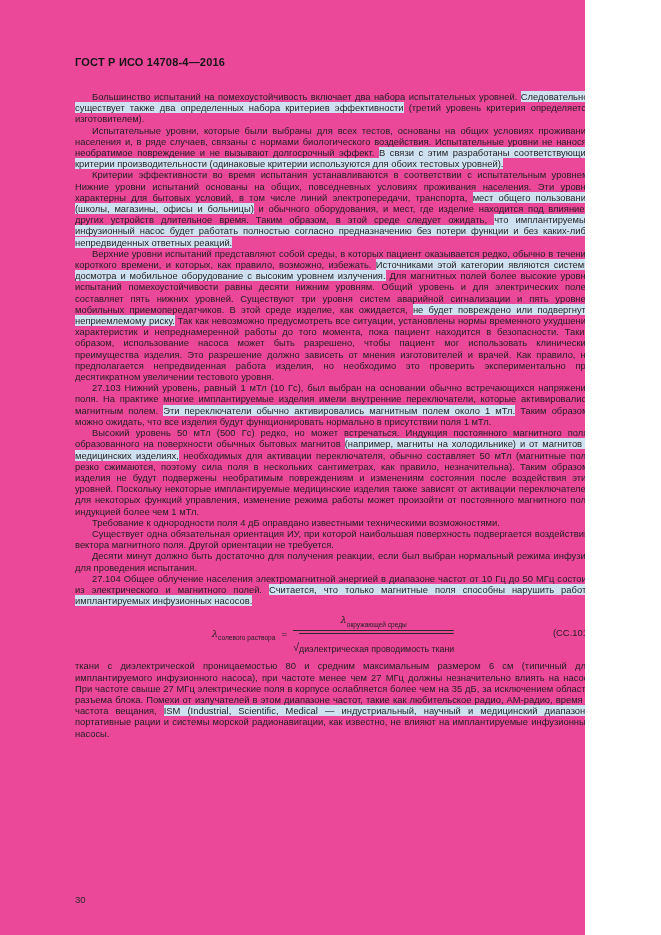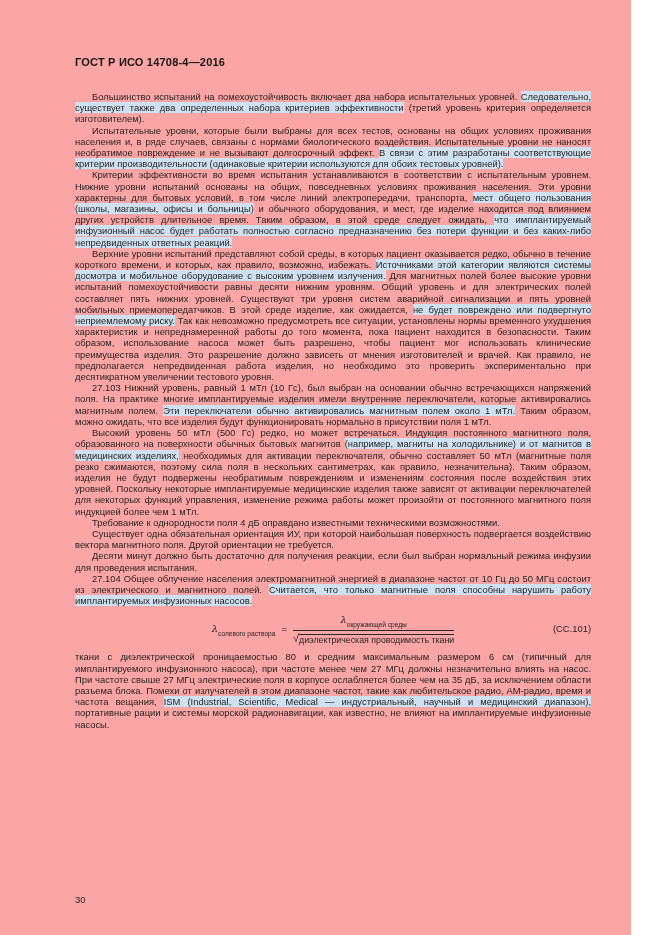--- a/index.html
+++ b/index.html
@@ -1,21 +1,21 @@
 <!DOCTYPE html>
 <html style="--hl: #cfe0f1;"><head>
 <meta charset="utf-8">
 <style>
   * { box-sizing: border-box; }
   html, body { margin: 0; padding: 0; background: #ffffff; }
   .page {
     position: relative;
-    width: 631px;
+    width: 585px;
     height: 935px;
-    background: #fca5a5;
+    background: #ec4899;
     overflow: hidden;
     font-family: "Liberation Sans", "DejaVu Sans", sans-serif;
     color: #1f1f1f;
   }
   .header {
     position: absolute;
     left: 75px;
     top: 56px;
     font-size: 11px;
     font-weight: 700;
@@ -42,21 +42,21 @@
     text-indent: 0;
   }
   .formula { display: inline-flex; align-items: center; font-size: 8.8px; line-height: 1.15; }
   .lam { font-style: italic; font-family: "DejaVu Serif", serif; font-size: 10px; }
   .formula sub { font-size: 6.6px; position: relative; top: 1px; }
   .eq { margin: 0 6px; font-size: 9.5px; }
   .frac { display: inline-block; text-align: center; vertical-align: middle; }
   .frac .num { display: block; border-bottom: 1px solid #2a2a2a; padding: 0 4px 2px; }
   .frac .den { display: block; padding-top: 2px; white-space: nowrap; }
   .rad { font-size: 11px; position: relative; top: -1px; }
-  .radicand { display: inline-block; border-top: 1px solid #2a2a2a; padding-top: 0; }
+  .radicand { display: inline-block; border-top: 1px solid #2a2a2a; padding-top: 10px; }
   .f-number {
     position: absolute;
     right: 0;
     top: 50%;
     transform: translateY(-50%);
     font-size: 9.4px;
     text-align: right;
   }
   .page-number {
     position: absolute;

